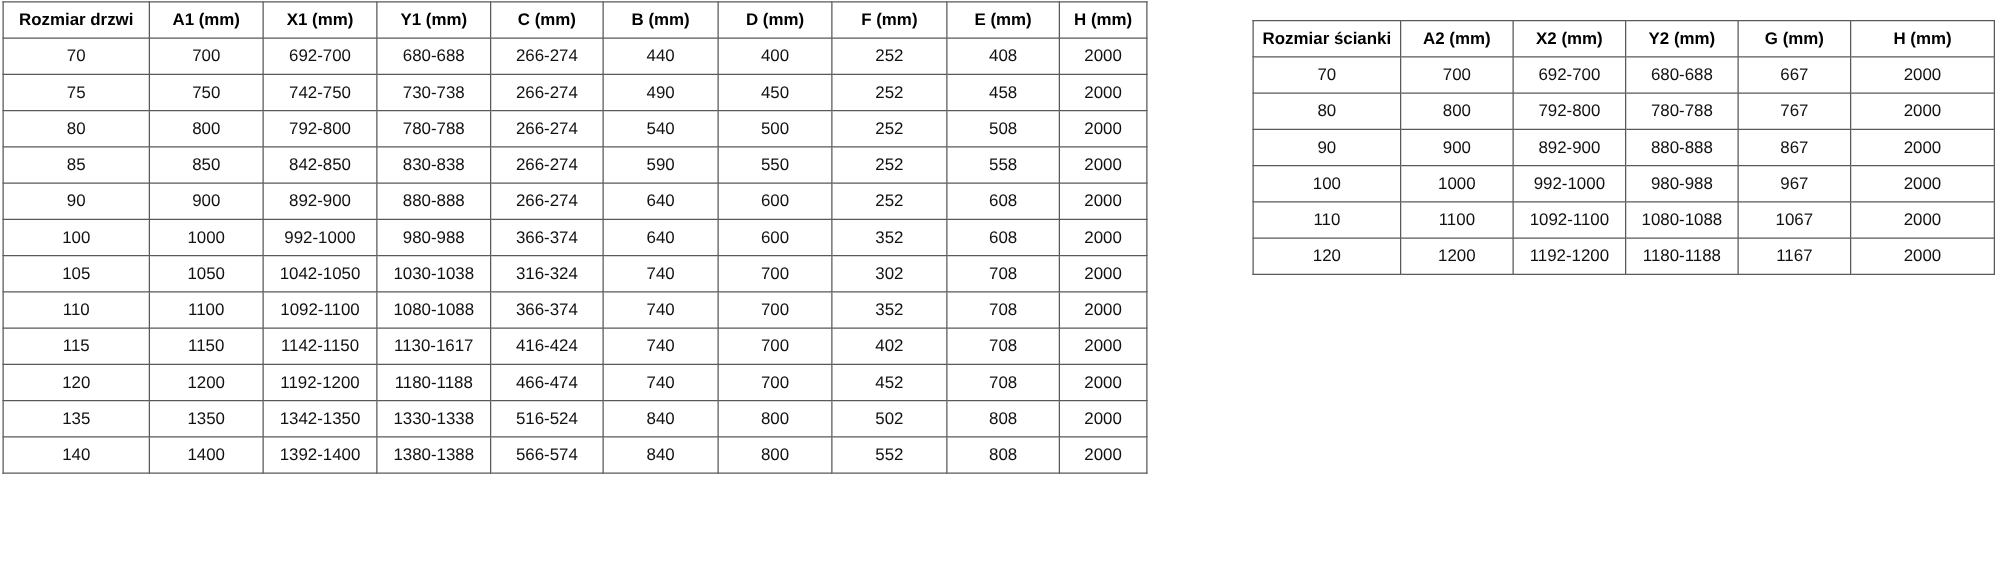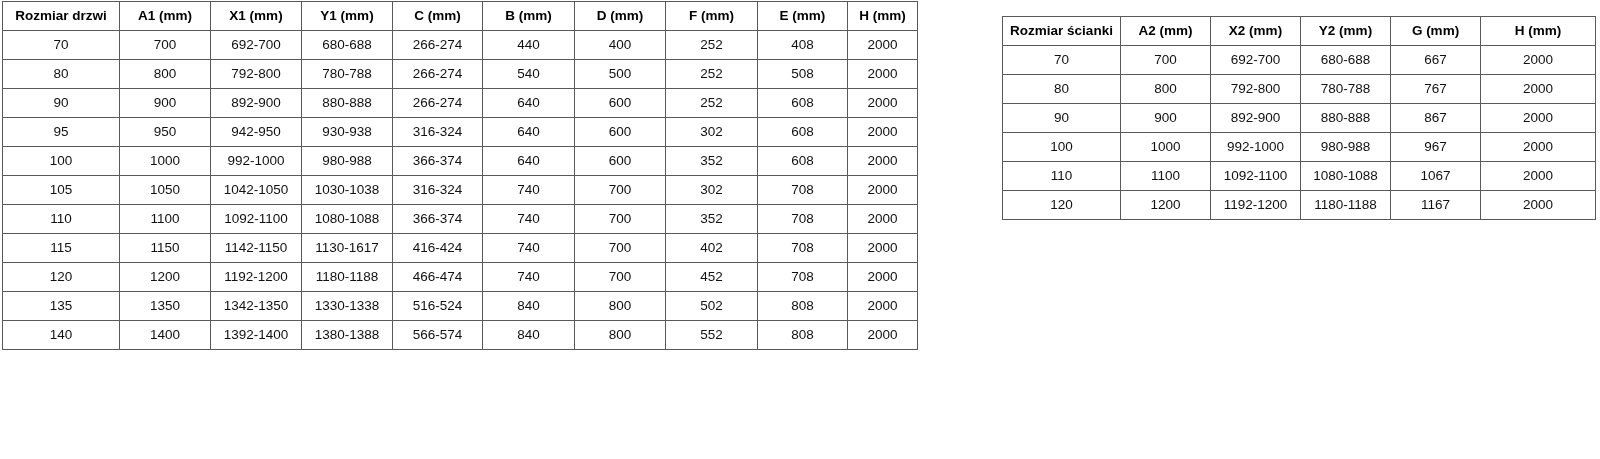--- a/index.html
+++ b/index.html
@@ -89,52 +89,64 @@
           <td>692-700</td>
           <td>680-688</td>
           <td>266-274</td>
           <td>440</td>
           <td>400</td>
           <td>252</td>
           <td>408</td>
           <td>2000</td>
         </tr>
         <tr>
+          <td>75</td>
+          <td>750</td>
+          <td>742-750</td>
+          <td>730-738</td>
+          <td>266-274</td>
+          <td>490</td>
+          <td>450</td>
+          <td>252</td>
+          <td>458</td>
+          <td>2000</td>
+        </tr>
+        <tr>
           <td>80</td>
           <td>800</td>
           <td>792-800</td>
           <td>780-788</td>
           <td>266-274</td>
           <td>540</td>
           <td>500</td>
           <td>252</td>
           <td>508</td>
           <td>2000</td>
         </tr>
         <tr>
+          <td>85</td>
+          <td>850</td>
+          <td>842-850</td>
+          <td>830-838</td>
+          <td>266-274</td>
+          <td>590</td>
+          <td>550</td>
+          <td>252</td>
+          <td>558</td>
+          <td>2000</td>
+        </tr>
+        <tr>
           <td>90</td>
           <td>900</td>
           <td>892-900</td>
           <td>880-888</td>
           <td>266-274</td>
           <td>640</td>
           <td>600</td>
           <td>252</td>
-          <td>608</td>
-          <td>2000</td>
-        </tr>
-        <tr>
-          <td>95</td>
-          <td>950</td>
-          <td>942-950</td>
-          <td>930-938</td>
-          <td>316-324</td>
-          <td>640</td>
-          <td>600</td>
-          <td>302</td>
           <td>608</td>
           <td>2000</td>
         </tr>
         <tr>
           <td>100</td>
           <td>1000</td>
           <td>992-1000</td>
           <td>980-988</td>
           <td>366-374</td>
           <td>640</td>

